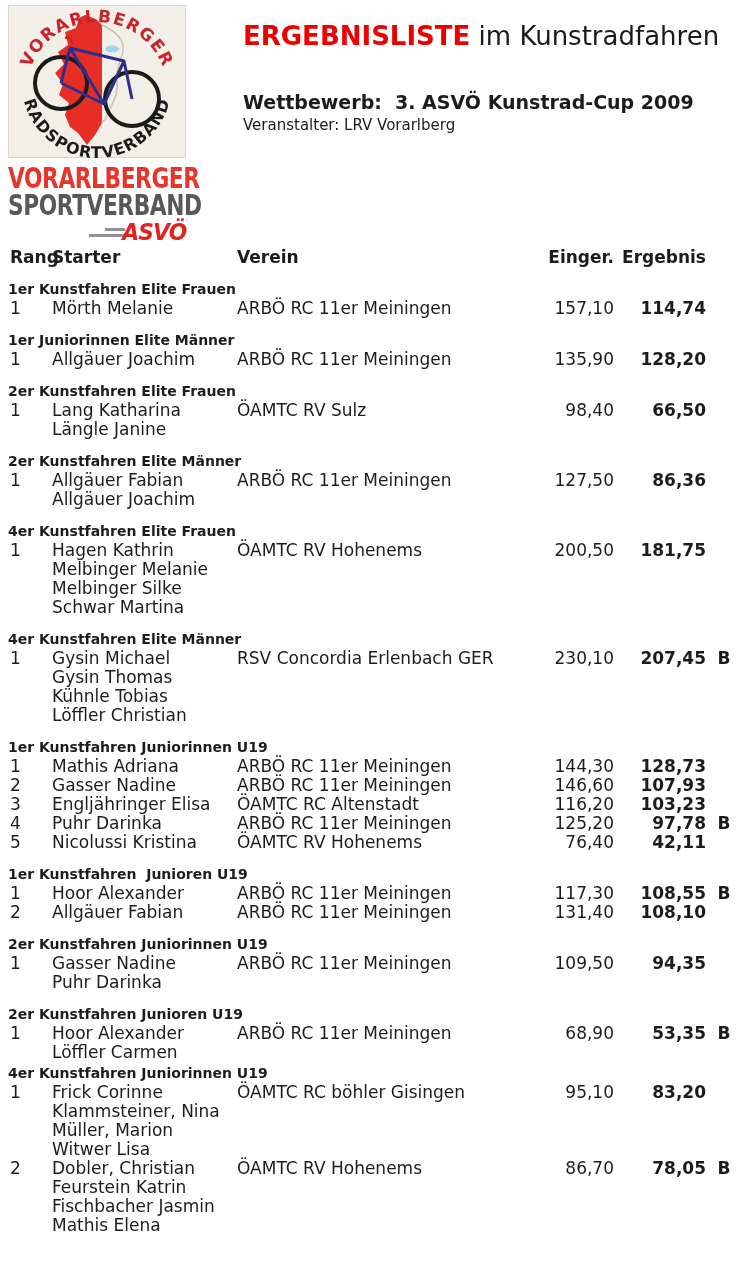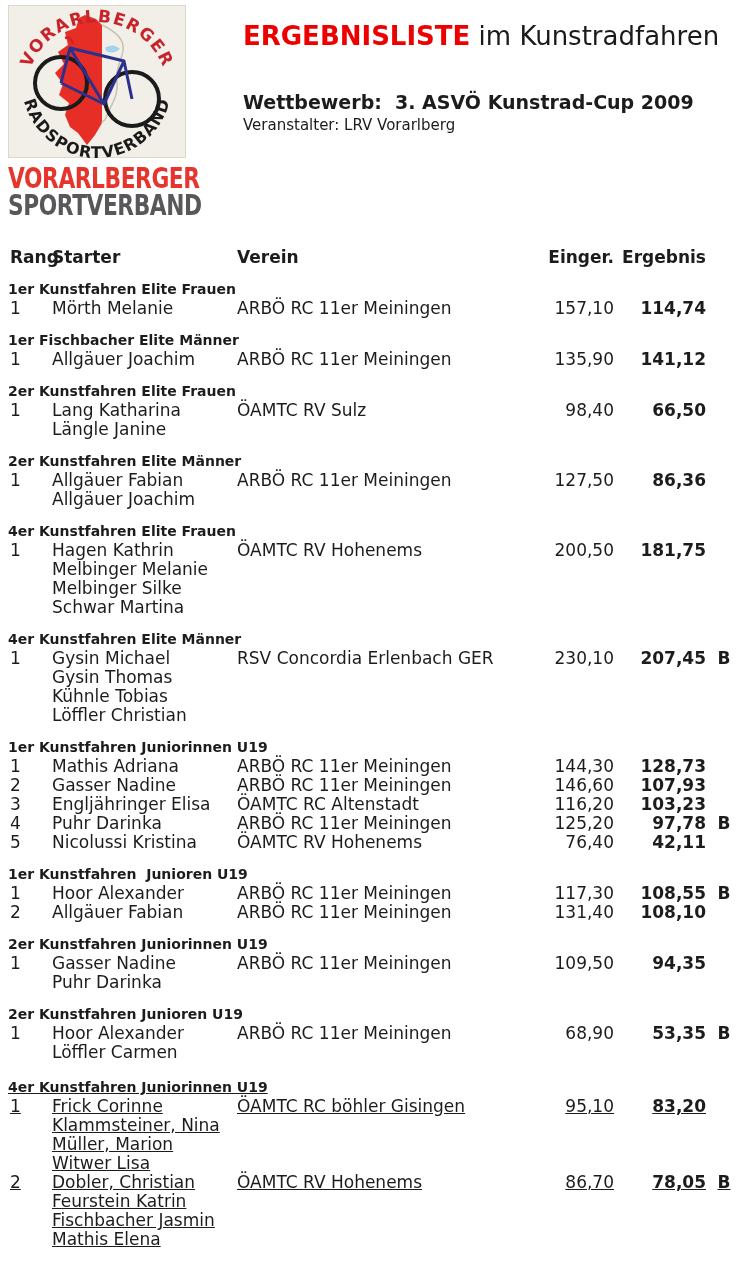--- a/index.html
+++ b/index.html
@@ -49,21 +49,21 @@
          font-size:17px; line-height:19px; }
   .thead { font-weight:bold; margin-bottom:1px; }
   .c-rank { padding-left:2px; }
   .c-einger, .c-ergebnis { text-align:right; }
   .row .c-ergebnis { font-weight:bold; }
   .thead .c-ergebnis { font-weight:bold; }
   .c-b { font-weight:bold; text-align:center; }
   .name-line { line-height:19px; }
 
   .section { margin-top:13px; }
-  .section.tight { margin-top:16px;text-decoration:underline; }
+  .section.tight { margin-top:2px; }
   .sec-title { font-size:14px; font-weight:bold; line-height:19px; white-space:pre; }
 </style>
 </head>
 <body>
 
 <div class="page">
 
   <header class="header">
 
     <div class="logo-block">
@@ -78,20 +78,27 @@
         <path d="M 98,42 q 8,-4 14,2 q -6,5 -12,3 q -4,-2 -2,-5 Z" fill="#a5d2ec"></path>
         <circle cx="53" cy="78" r="26" fill="none" stroke="#1b1b1b" stroke-width="4"></circle>
         <circle cx="124" cy="94" r="27" fill="none" stroke="#1b1b1b" stroke-width="4"></circle>
         <path d="M 62,43 L 116,56 L 124,94 M 116,56 L 96,99 L 62,43 L 53,78 M 96,99 L 53,78" fill="none" stroke="#2b2f8e" stroke-width="3" stroke-linejoin="round"></path>
         <path d="M 57,33 q 6,-2 8,6" fill="none" stroke="#cf2127" stroke-width="2.5"></path>
         <text class="arc-top" text-anchor="middle"><textPath href="#arcTop" startOffset="50%">VORARLBERGER</textPath></text>
         <text class="arc-bot" text-anchor="middle"><textPath href="#arcBot" startOffset="50%">RADSPORTVERBAND</textPath></text>
       </svg>
       <div class="banner-red"><span>VORARLBERGER</span></div>
       <div class="banner-gray"><span>SPORTVERBAND</span></div>
+      <div class="asvo">
+        <span class="asvo-lines">
+            <i></i>
+            <i></i>
+          </span>
+        <span class="asvo-text">ASVÖ</span>
+      </div>
     </div>
 
     <div class="head-text">
       <h1><span class="t-red">ERGEBNISLISTE</span><span class="t-black"> im Kunstradfahren</span></h1>
       <div class="comp">Wettbewerb:  3. ASVÖ Kunstrad-Cup 2009</div>
       <div class="org">Veranstalter: LRV Vorarlberg</div>
     </div>
 
   </header>
 
@@ -115,30 +122,30 @@
               </div>
     <div class="c-verein">ARBÖ RC 11er Meiningen</div>
     <div class="c-einger">157,10</div>
     <div class="c-ergebnis">114,74</div>
     <div class="c-b"></div>
   </div>
 </div>
   </section>
 
   <section class="section">
-    <div class="sec-title">1er Fischbacher Elite Männer</div>
+    <div class="sec-title">1er Juniorinnen Elite Männer</div>
     <div class="sec-rows">
   <div class="row">
     <div class="c-rank">1</div>
     <div class="c-starter">
                 <div class="name-line">Allgäuer Joachim</div>
               </div>
     <div class="c-verein">ARBÖ RC 11er Meiningen</div>
     <div class="c-einger">135,90</div>
-    <div class="c-ergebnis">141,12</div>
+    <div class="c-ergebnis">128,20</div>
     <div class="c-b"></div>
   </div>
 </div>
   </section>
 
   <section class="section">
     <div class="sec-title">2er Kunstfahren Elite Frauen</div>
     <div class="sec-rows">
   <div class="row">
     <div class="c-rank">1</div>

